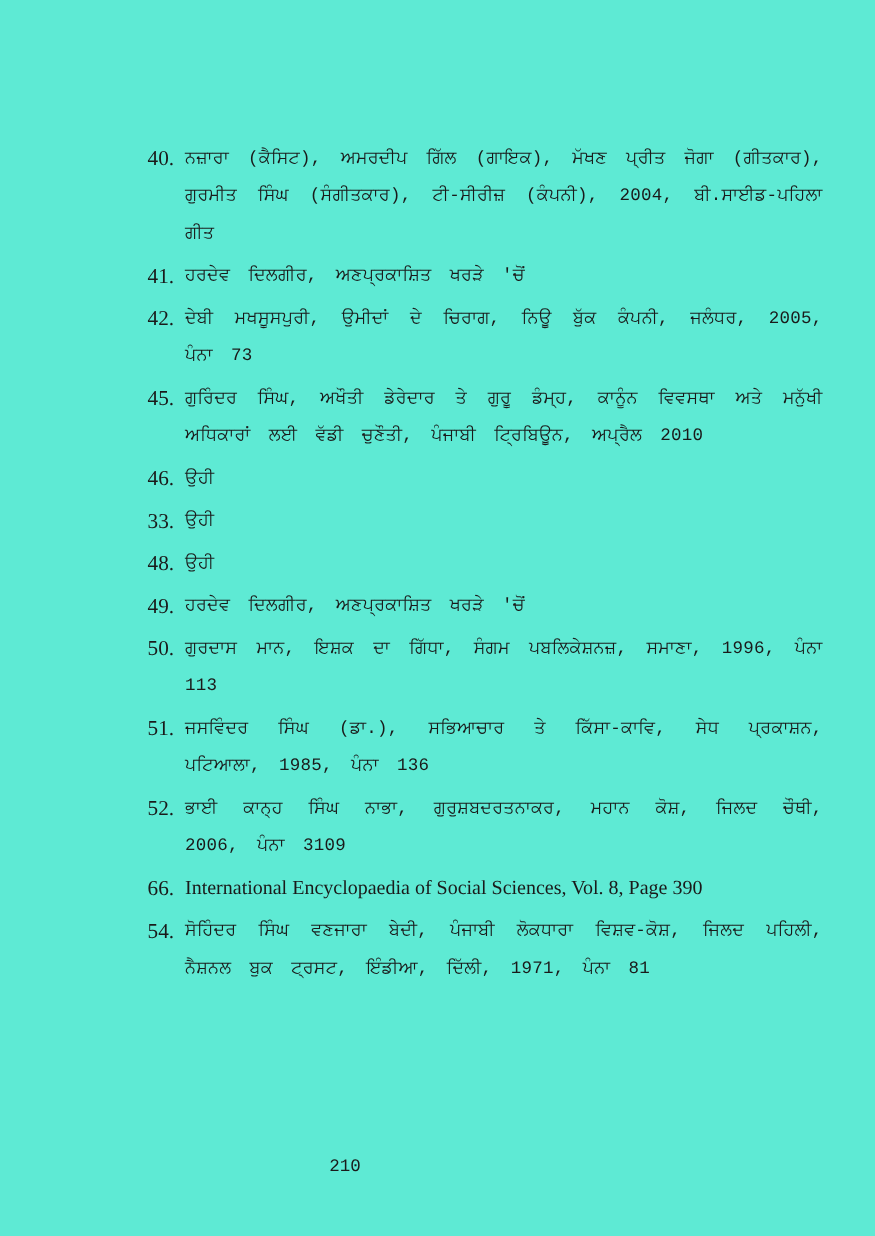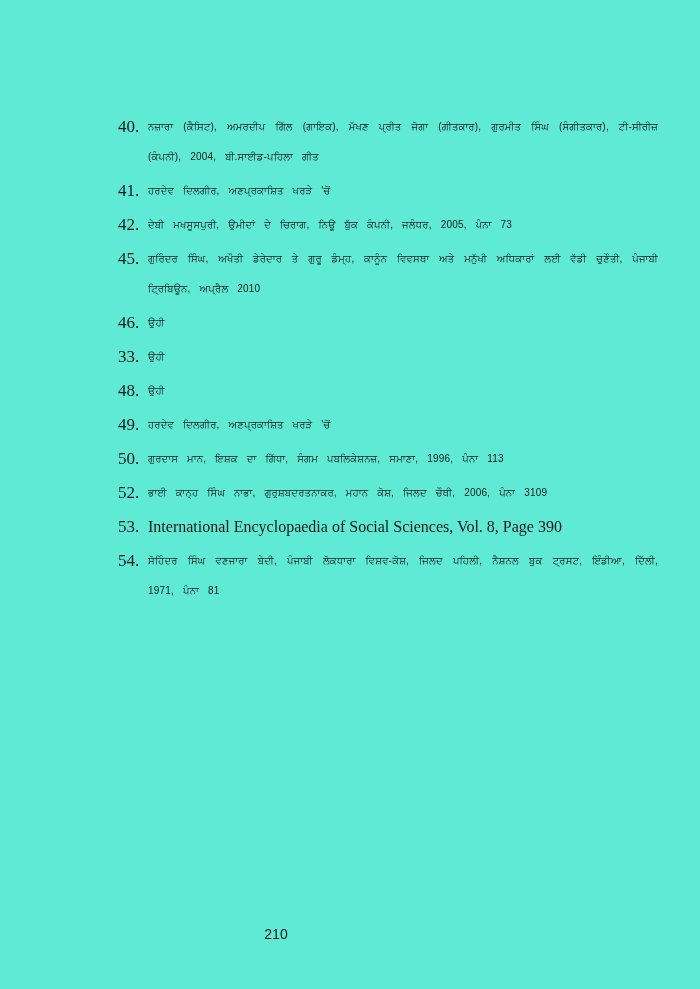--- a/index.html
+++ b/index.html
@@ -2,25 +2,25 @@
 <html><head>
 <meta charset="utf-8">
 <style>
   html, body { margin: 0; padding: 0; background: #ffffff; }
   body { width: 700px; height: 989px; position: relative; overflow: hidden;
          font-family: "Liberation Serif", "DejaVu Serif", serif; color: #1a1a1a; }
   .page { position: absolute; left: 0; top: 0; width: 700px; height: 989px; background: #5eead4; }
   .refs { position: absolute; left: 118px; top: 112px; width: 540px; margin: 0; padding: 0; list-style: none; }
   .ref { position: relative; padding-left: 30px; margin-bottom: 4px; }
   .ref-num { position: absolute; left: 0; top: 0; font-size: 17px; line-height: 30px; }
-  .ref-text { font-family: Liberation Sans, sans-serif; font-size: 10px; line-height: 30px;
+  .ref-text { font-family: Liberation Mono, monospace; font-size: 14px; line-height: 30px;
               text-align: justify; text-align-last: left; word-spacing: 6px; letter-spacing: 0.2px; }
   .ref-text.latin { font-family: Liberation Serif, serif; font-size: 16px; word-spacing: 0; letter-spacing: 0; }
   .page-number { position: absolute; left: 0; width: 552px; top: 926px; text-align: center;
-                 font-family: Liberation Sans, sans-serif; font-size: 14px; }
+                 font-family: Liberation Mono, monospace; font-size: 14px; }
 </style>
 </head>
 <body>
 
 <div class="page">
   <ol class="refs">
     <li class="ref">
         <span class="ref-num">40.</span>
         <div class="ref-text">ਨਜ਼ਾਰਾ (ਕੈਸਿਟ), ਅਮਰਦੀਪ ਗਿੱਲ (ਗਾਇਕ), ਮੱਖਣ ਪ੍ਰੀਤ ਜੋਗਾ (ਗੀਤਕਾਰ), ਗੁਰਮੀਤ ਸਿੰਘ (ਸੰਗੀਤਕਾਰ), ਟੀ-ਸੀਰੀਜ਼ (ਕੰਪਨੀ), 2004, ਬੀ.ਸਾਈਡ-ਪਹਿਲਾ ਗੀਤ</div>
       </li>
@@ -50,25 +50,29 @@
       </li>
     <li class="ref">
         <span class="ref-num">49.</span>
         <div class="ref-text">ਹਰਦੇਵ ਦਿਲਗੀਰ, ਅਣਪ੍ਰਕਾਸ਼ਿਤ ਖਰੜੇ 'ਚੋਂ</div>
       </li>
     <li class="ref">
         <span class="ref-num">50.</span>
         <div class="ref-text">ਗੁਰਦਾਸ ਮਾਨ, ਇਸ਼ਕ ਦਾ ਗਿੱਧਾ, ਸੰਗਮ ਪਬਲਿਕੇਸ਼ਨਜ਼, ਸਮਾਣਾ, 1996, ਪੰਨਾ 113</div>
       </li>
     <li class="ref">
+        <span class="ref-num">51.</span>
+        <div class="ref-text">ਜਸਵਿੰਦਰ ਸਿੰਘ (ਡਾ.), ਸਭਿਆਚਾਰ ਤੇ ਕਿੱਸਾ-ਕਾਵਿ, ਸੇਧ ਪ੍ਰਕਾਸ਼ਨ, ਪਟਿਆਲਾ, 1985, ਪੰਨਾ 136</div>
+      </li>
+    <li class="ref">
         <span class="ref-num">52.</span>
         <div class="ref-text">ਭਾਈ ਕਾਨ੍ਹ ਸਿੰਘ ਨਾਭਾ, ਗੁਰੁਸ਼ਬਦਰਤਨਾਕਰ, ਮਹਾਨ ਕੋਸ਼, ਜਿਲਦ ਚੌਥੀ, 2006, ਪੰਨਾ 3109</div>
       </li>
     <li class="ref">
-        <span class="ref-num">53.</span>
+        <span class="ref-num">66.</span>
         <div class="ref-text latin">International Encyclopaedia of Social Sciences, Vol. 8, Page 390</div>
       </li>
     <li class="ref">
         <span class="ref-num">54.</span>
         <div class="ref-text">ਸੋਹਿੰਦਰ ਸਿੰਘ ਵਣਜਾਰਾ ਬੇਦੀ, ਪੰਜਾਬੀ ਲੋਕਧਾਰਾ ਵਿਸ਼ਵ-ਕੋਸ਼, ਜਿਲਦ ਪਹਿਲੀ, ਨੈਸ਼ਨਲ ਬੁਕ ਟ੍ਰਸਟ, ਇੰਡੀਆ, ਦਿੱਲੀ, 1971, ਪੰਨਾ 81</div>
       </li>
   </ol>
   <div class="page-number">210</div>
 </div>
 

